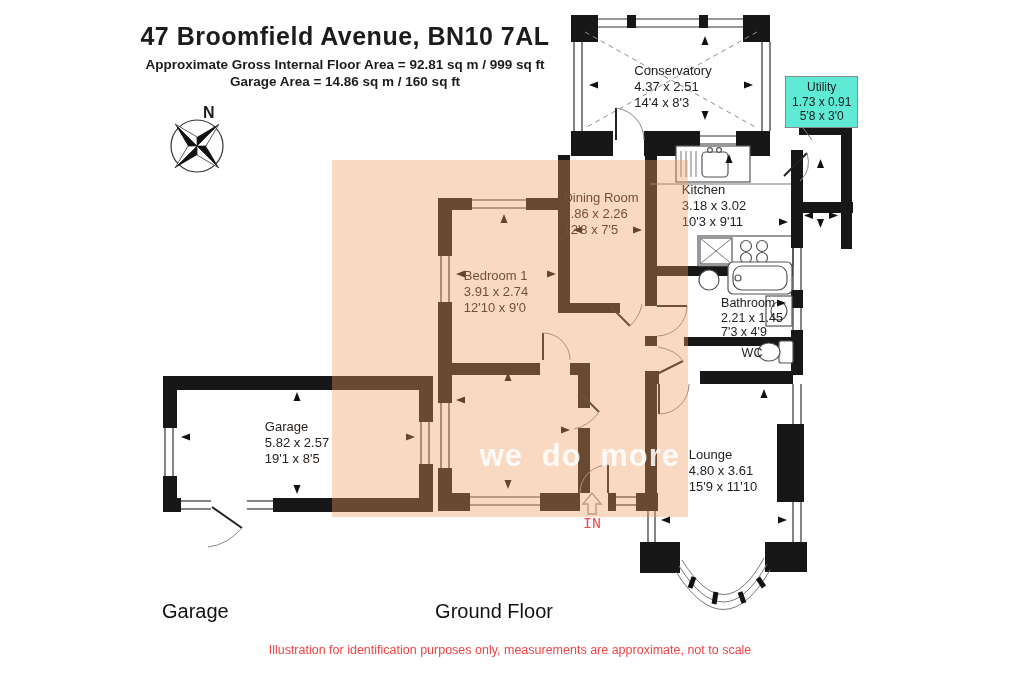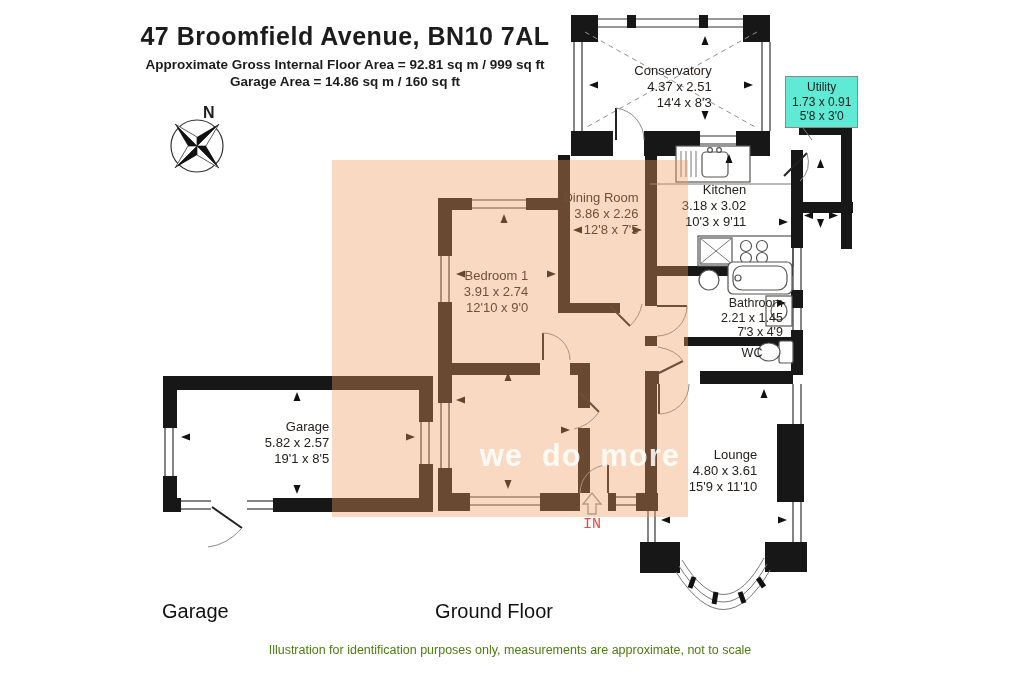--- a/index.html
+++ b/index.html
@@ -15,39 +15,39 @@
   .win{stroke:#333;stroke-width:1.2;}
   .winbg{fill:#ffffff;}
   .door{stroke:#222;stroke-width:2;fill:none;}
   .arc{stroke:#8a8a8a;stroke-width:1;fill:none;}
   .fx{stroke:#555;stroke-width:1.2;fill:#ffffff;}
   .thin{stroke:#777;stroke-width:1;fill:none;}
   .dash{stroke:#909090;stroke-width:1;stroke-dasharray:5 4;fill:none;}
   .arrow{fill:#111;}
   .inarrow{stroke:#9a9a9a;stroke-width:1.4;fill:none;}
   
-  .rlabel{position:absolute;z-index:2;transform:translateX(-50%);text-align:right;
+  .rlabel{position:absolute;z-index:2;transform:translateX(-50%);text-align:left;
           font-size:13px;line-height:16px;color:#26211d;white-space:nowrap;}
   .rlabel.small{font-size:12.5px;line-height:14.5px;}
   .utilbox{position:absolute;z-index:2;border:1px solid #8a8a8a;background:#5eead4;
            padding:3px 6px;text-align:center;font-size:12px;line-height:14.5px;white-space:nowrap;}
   .inlabel{position:absolute;z-index:2;font-size:15px;color:#ef4444;transform:translateX(-50%);font-family:Liberation Mono, monospace;}
   
   .overlay{position:absolute;left:332px;top:160px;width:356px;height:357px;z-index:4;pointer-events:none;}
   .wm1{position:absolute;left:349px;top:383px;z-index:5;pointer-events:none;
        font-size:56px;font-weight:bold;letter-spacing:-2px;line-height:1;}
   .wm1 .g{color:rgba(118,120,132,0.62);}
   .wm1 .w{color:rgba(255,255,255,0.82);}
   .wm2{position:absolute;left:470px;top:440px;width:210px;z-index:5;pointer-events:none;
        text-align:right;font-size:31px;font-weight:bold;word-spacing:9px;letter-spacing:1px;
        color:rgba(255,255,255,0.85);line-height:1;}
   
   .floorlbl{position:absolute;z-index:3;font-size:20px;color:#111;}
   .footer{position:absolute;left:0;top:643px;width:1020px;text-align:center;z-index:3;
-          font-size:12.5px;color:#4d7c0f;}
+          font-size:12.5px;color:#ef4444;}
   .compass-n{position:absolute;left:203px;top:104px;z-index:3;font-size:16px;font-weight:bold;}
 </style>
 </head>
 <body>
 
 <div class="page">
 
   <div class="header">
     <div class="title">47 Broomfield Avenue, BN10 7AL</div>
     <div class="sub">Approximate Gross Internal Floor Area = 92.81 sq m / 999 sq ft</div>

